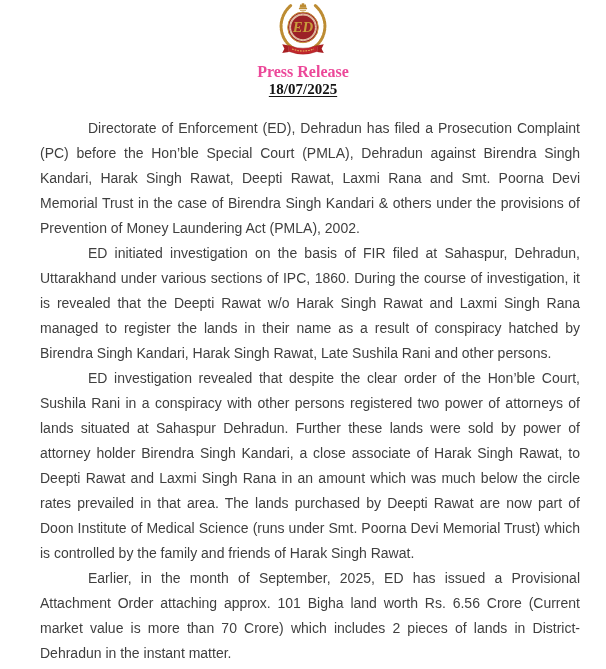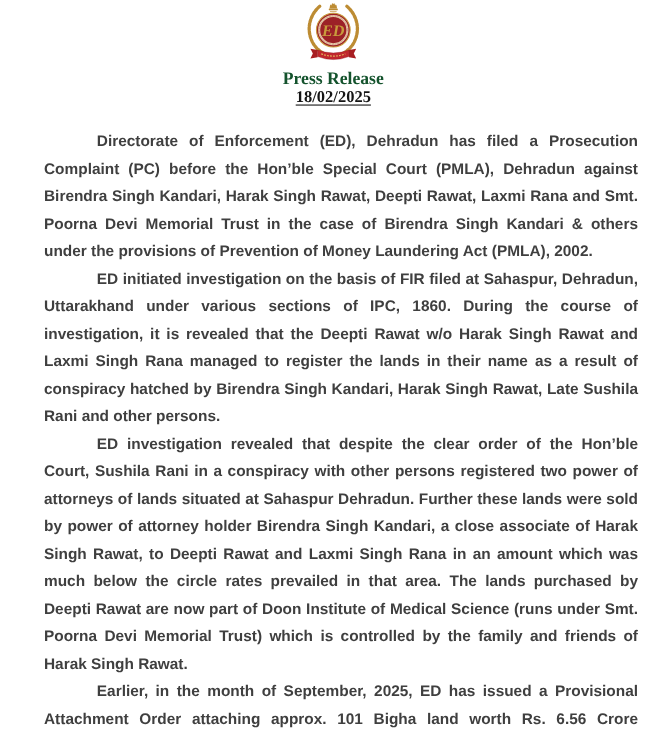--- a/index.html
+++ b/index.html
@@ -11,21 +11,21 @@
     overflow: hidden;
     font-family: "Liberation Sans", sans-serif;
   }
   .header { text-align: center; padding-top: 0; }
   .logo { display: block; margin: 0 auto; width: 56px; height: 58px; }
   .title {
     font-family: "Liberation Serif", serif;
     font-weight: bold;
     font-size: 16px;
     line-height: 19px;
-    color: #14532d;
+    color: #ec4899;
     margin-top: 4px;
   }
   .date {
     font-family: "Liberation Serif", serif;
     font-weight: bold;
     font-size: 15px;
     line-height: 17px;
     color: #141414;
     text-decoration: underline;
     text-underline-offset: 2px;
@@ -33,21 +33,20 @@
   .body {
     padding: 18px 26px 0 40px;
   }
   .body p {
     margin: 0;
     font-size: 14px;
     line-height: 25px;
     color: #3f3f3f;
     text-align: justify;
     text-indent: 48px;
-    font-weight: bold;
   }
 </style>
 </head>
 <body>
 
 <div class="page">
 
   <header class="header">
 
     <svg class="logo" viewBox="0 0 100 106" xmlns="http://www.w3.org/2000/svg" aria-hidden="true">
@@ -72,21 +71,21 @@
 
       <g>
         <path d="M24,83 L12,81 L16,89 L12,97 L24,95 Z" fill="#a81e22"></path>
         <path d="M76,83 L88,81 L84,89 L88,97 L76,95 Z" fill="#a81e22"></path>
         <path d="M24,83 Q50,93 76,83 L76,94 Q50,104 24,94 Z" fill="#c0272d" stroke="#8c1418" stroke-width="0.6"></path>
         <path d="M30,89.5 Q50,97 70,89.5" fill="none" stroke="#e3b75a" stroke-width="2" stroke-dasharray="3 2"></path>
       </g>
     </svg>
 
     <div class="title">Press Release</div>
-    <div class="date">18/02/2025</div>
+    <div class="date">18/07/2025</div>
   </header>
 
   <main class="body">
     <p>Directorate of Enforcement (ED), Dehradun has filed a Prosecution Complaint (PC) before the Hon’ble Special Court (PMLA), Dehradun against Birendra Singh Kandari, Harak Singh Rawat, Deepti Rawat, Laxmi Rana and Smt. Poorna Devi Memorial Trust in the case of Birendra Singh Kandari &amp; others under the provisions of Prevention of Money Laundering Act (PMLA), 2002.</p>
     <p>ED initiated investigation on the basis of FIR filed at Sahaspur, Dehradun, Uttarakhand under various sections of IPC, 1860. During the course of investigation, it is revealed that the Deepti Rawat w/o Harak Singh Rawat and Laxmi Singh Rana managed to register the lands in their name as a result of conspiracy hatched by Birendra Singh Kandari, Harak Singh Rawat, Late Sushila Rani and other persons.</p>
     <p>ED investigation revealed that despite the clear order of the Hon’ble Court, Sushila Rani in a conspiracy with other persons registered two power of attorneys of lands situated at Sahaspur Dehradun. Further these lands were sold by power of attorney holder Birendra Singh Kandari, a close associate of Harak Singh Rawat, to Deepti Rawat and Laxmi Singh Rana in an amount which was much below the circle rates prevailed in that area. The lands purchased by Deepti Rawat are now part of Doon Institute of Medical Science (runs under Smt. Poorna Devi Memorial Trust) which is controlled by the family and friends of Harak Singh Rawat.</p>
     <p>Earlier, in the month of September, 2025, ED has issued a Provisional Attachment Order attaching approx. 101 Bigha land worth Rs. 6.56 Crore (Current market value is more than 70 Crore) which includes 2 pieces of lands in District- Dehradun in the instant matter.</p>
     <p>Further investigation is under progress.</p>
   </main>
 

